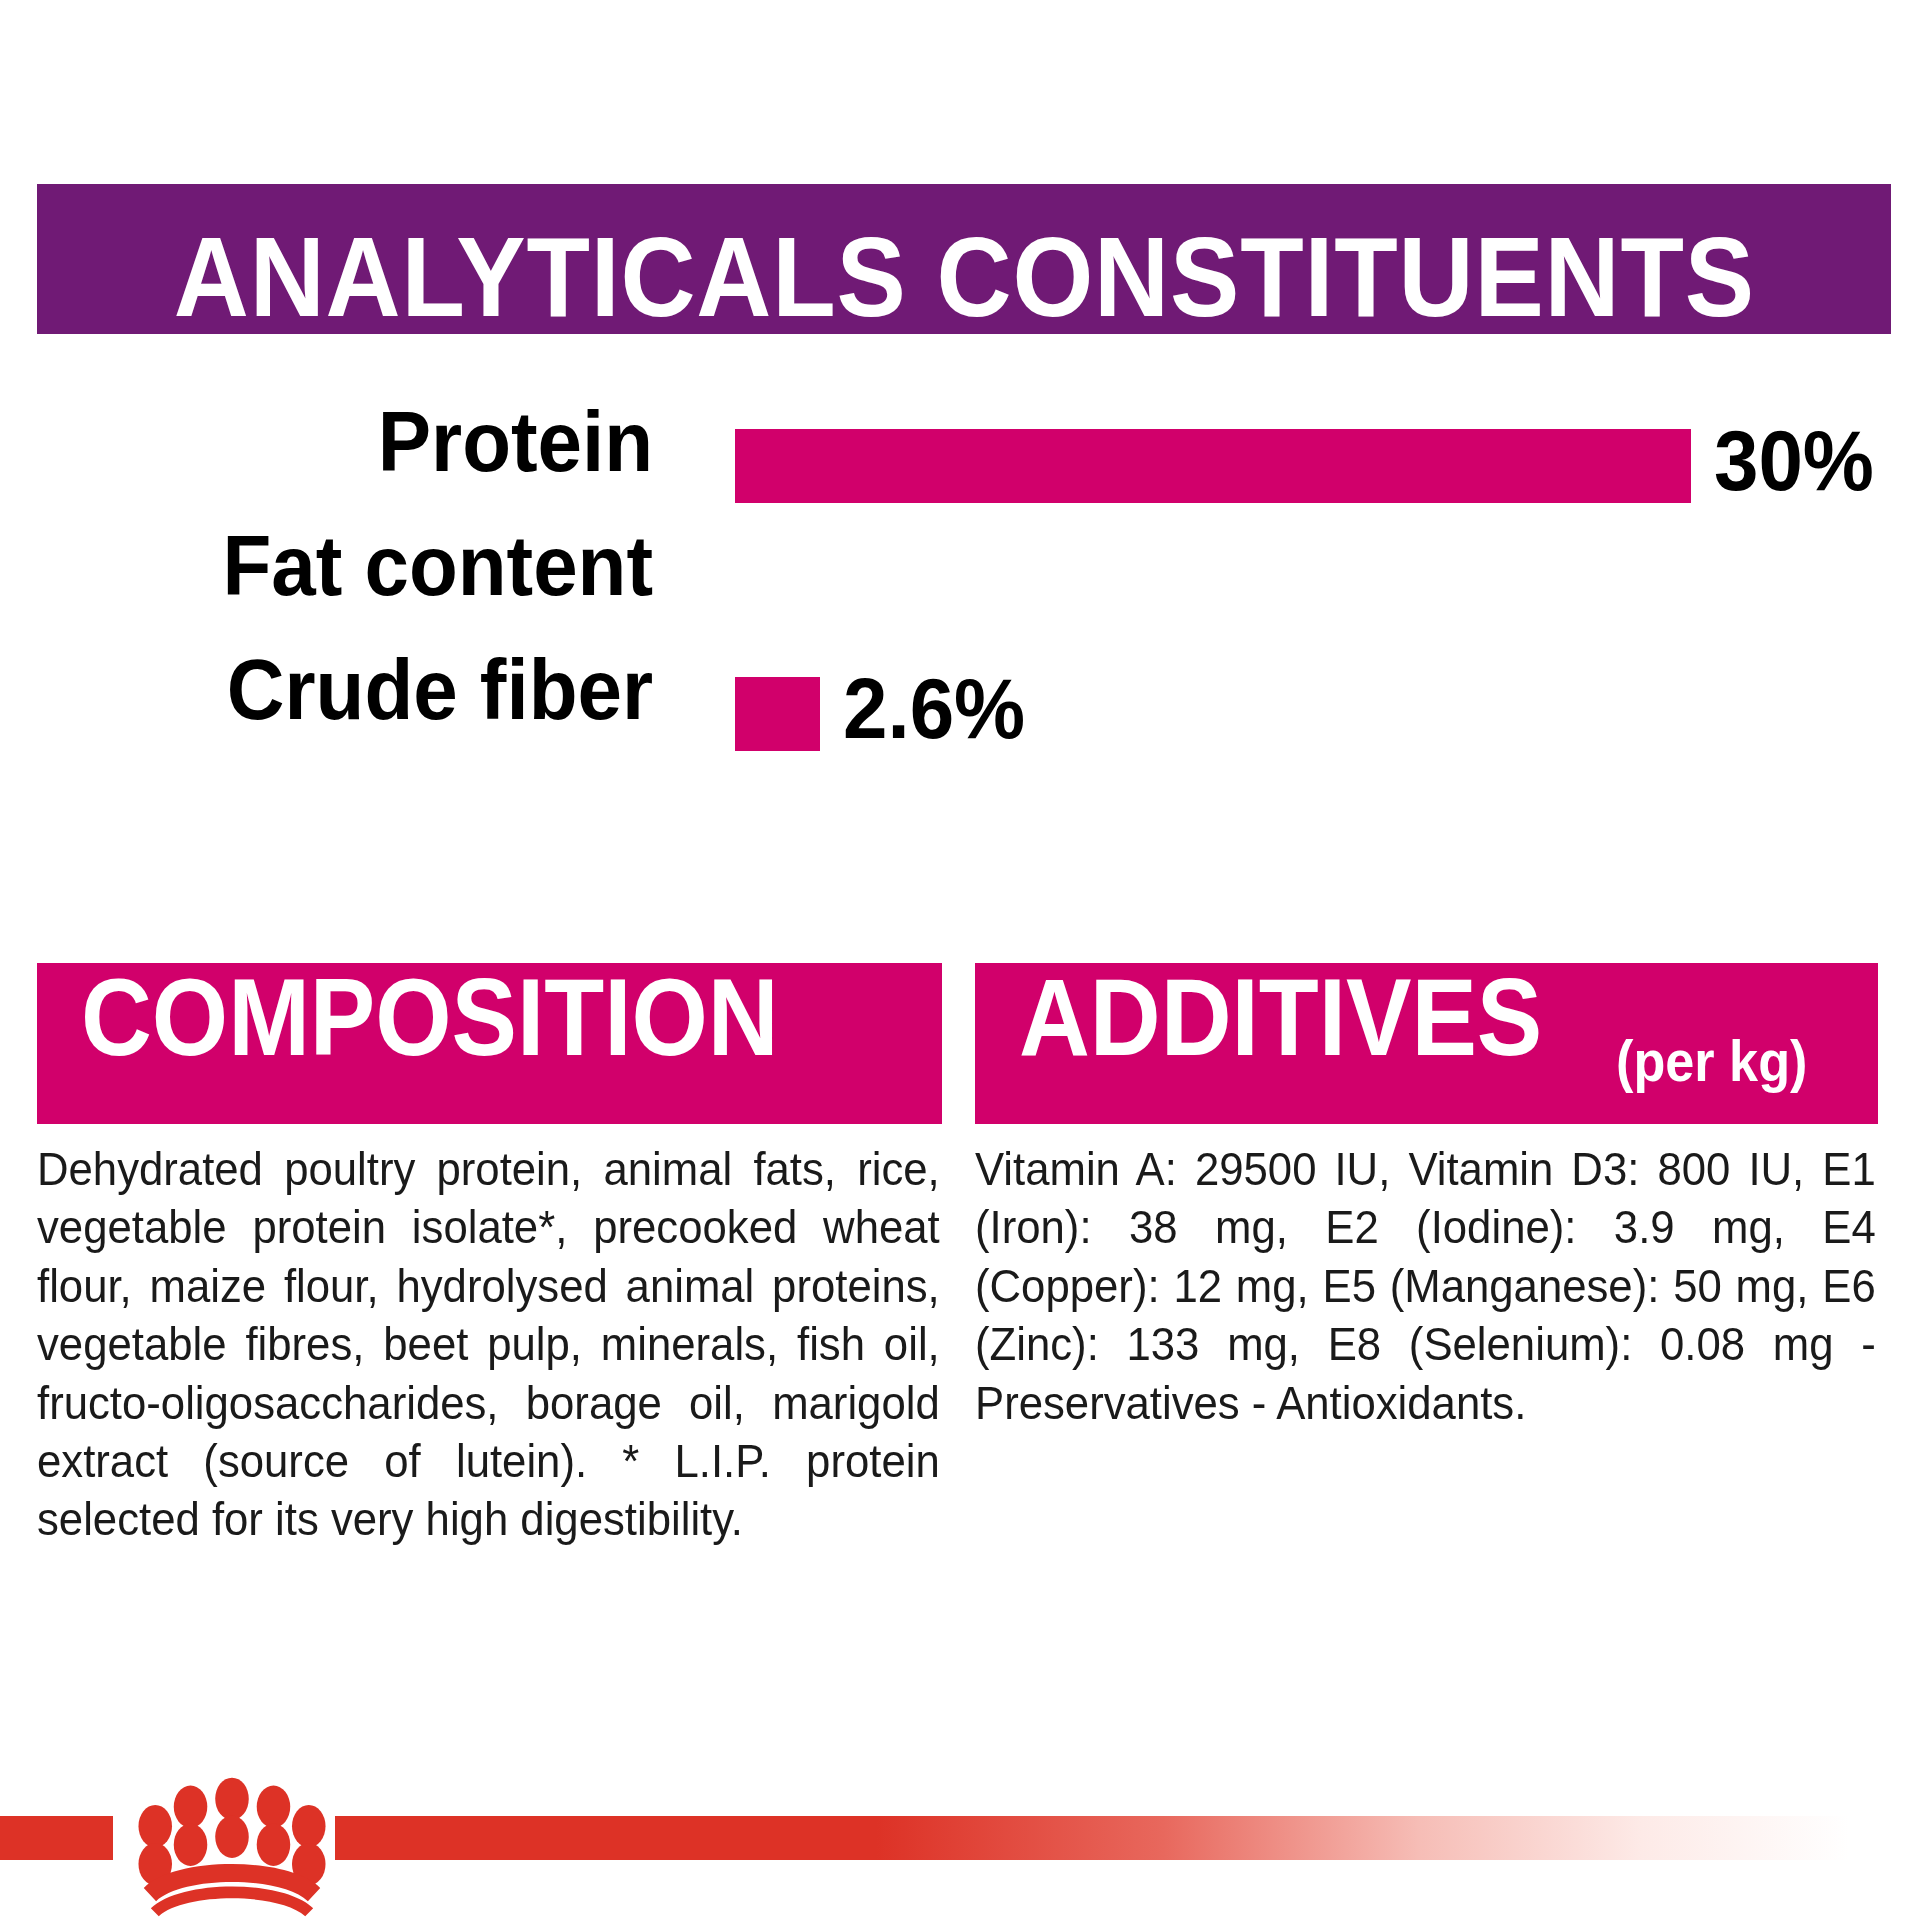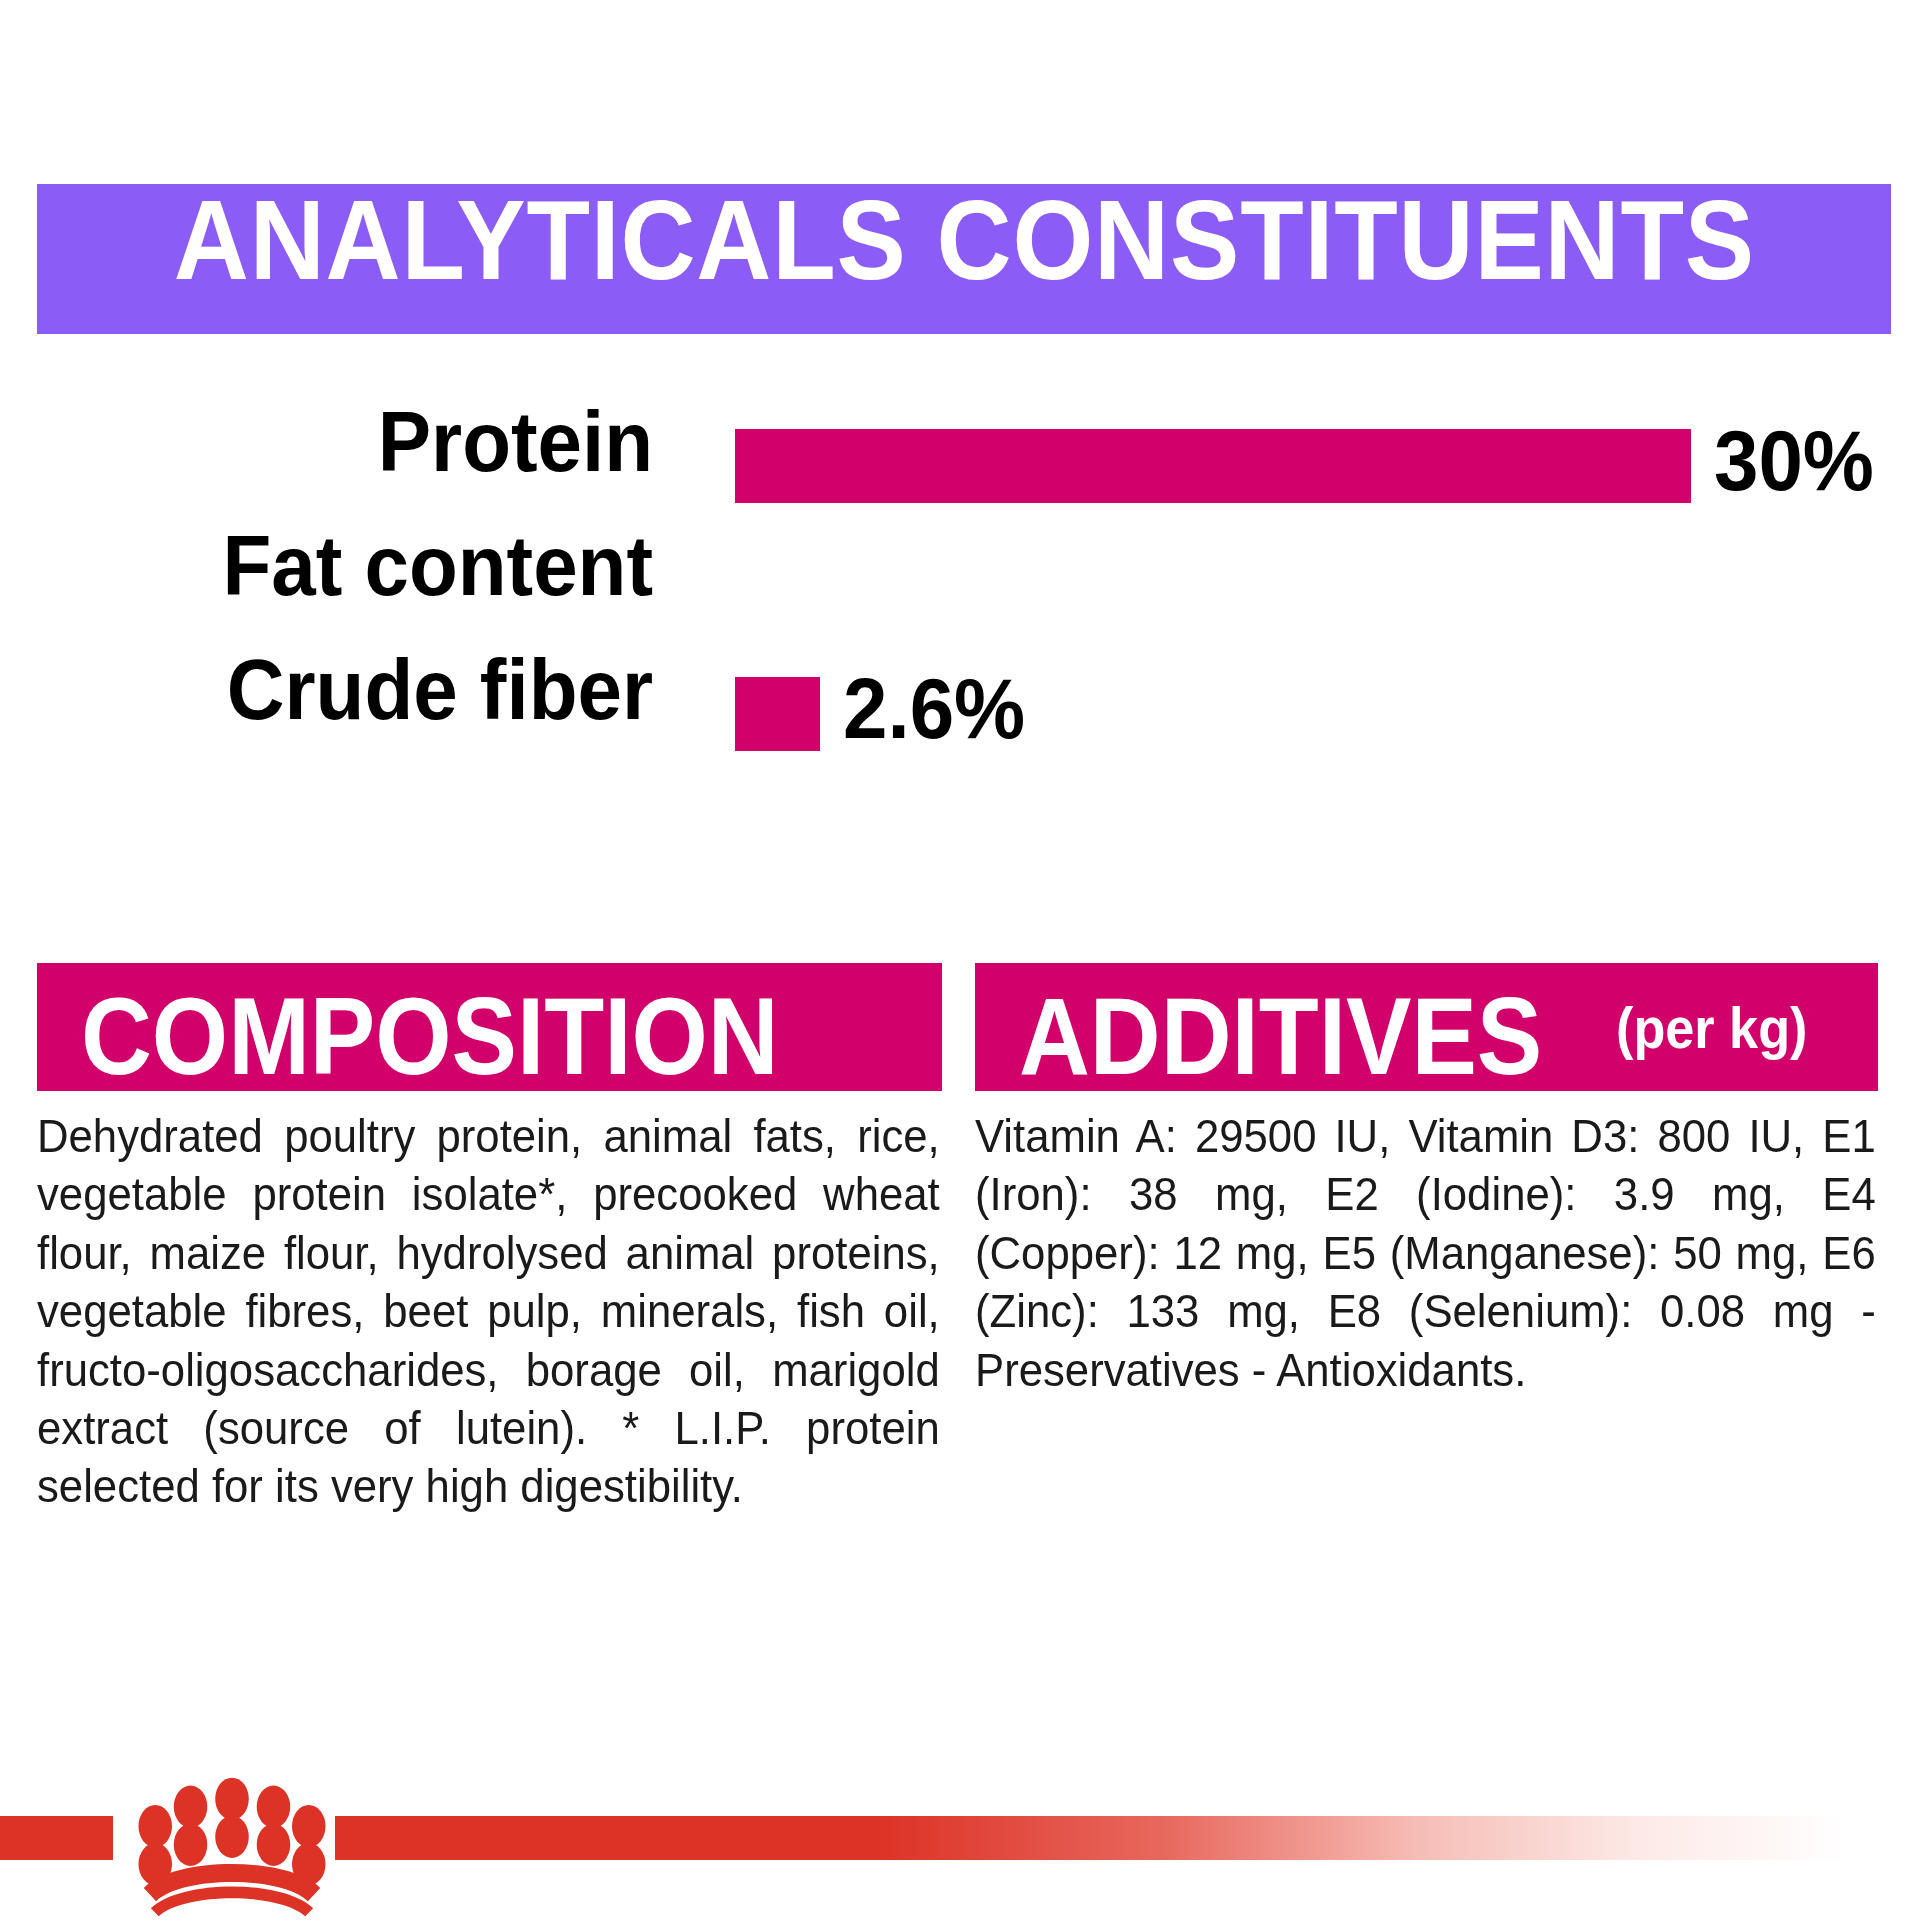--- a/index.html
+++ b/index.html
@@ -16,23 +16,23 @@
     -webkit-font-smoothing: antialiased;
   }
 
   
   .ac-header {
     position: absolute;
     left: 37px;
     top: 184px;
     width: 1854px;
     height: 150px;
-    background: #8b5cf6;
-    display: flex;
-    align-items: flex-start;
+    background: #701a75;
+    display: flex;
+    align-items: flex-end;
     justify-content: center;
   }
   .ac-header-title {
     color: #ffffff;
     font-family: "Liberation Sans Narrow", "Liberation Sans", sans-serif;
     font-weight: bold;
     font-size: 113px;
     letter-spacing: 0.9px;
     line-height: 1;
     transform: scaleX(0.92);
@@ -101,23 +101,23 @@
     display: flex;
   }
   .panel {
     position: relative;
   }
   .panel-left  { margin-left: 37px;  width: 905px; }
   .panel-right { margin-left: 33px;  width: 903px; }
 
   .panel-header {
     background: #D1006B;
-    height: 128px;
-    display: flex;
-    align-items: flex-end;
+    height: 161px;
+    display: flex;
+    align-items: flex-start;
     padding-left: 44px;
     box-sizing: border-box;
     overflow: hidden;
   }
   .panel-header-title {
     color: #ffffff;
     font-family: "Liberation Sans Narrow", "Liberation Sans", sans-serif;
     font-weight: bold;
     font-size: 109px;
     line-height: 1;

